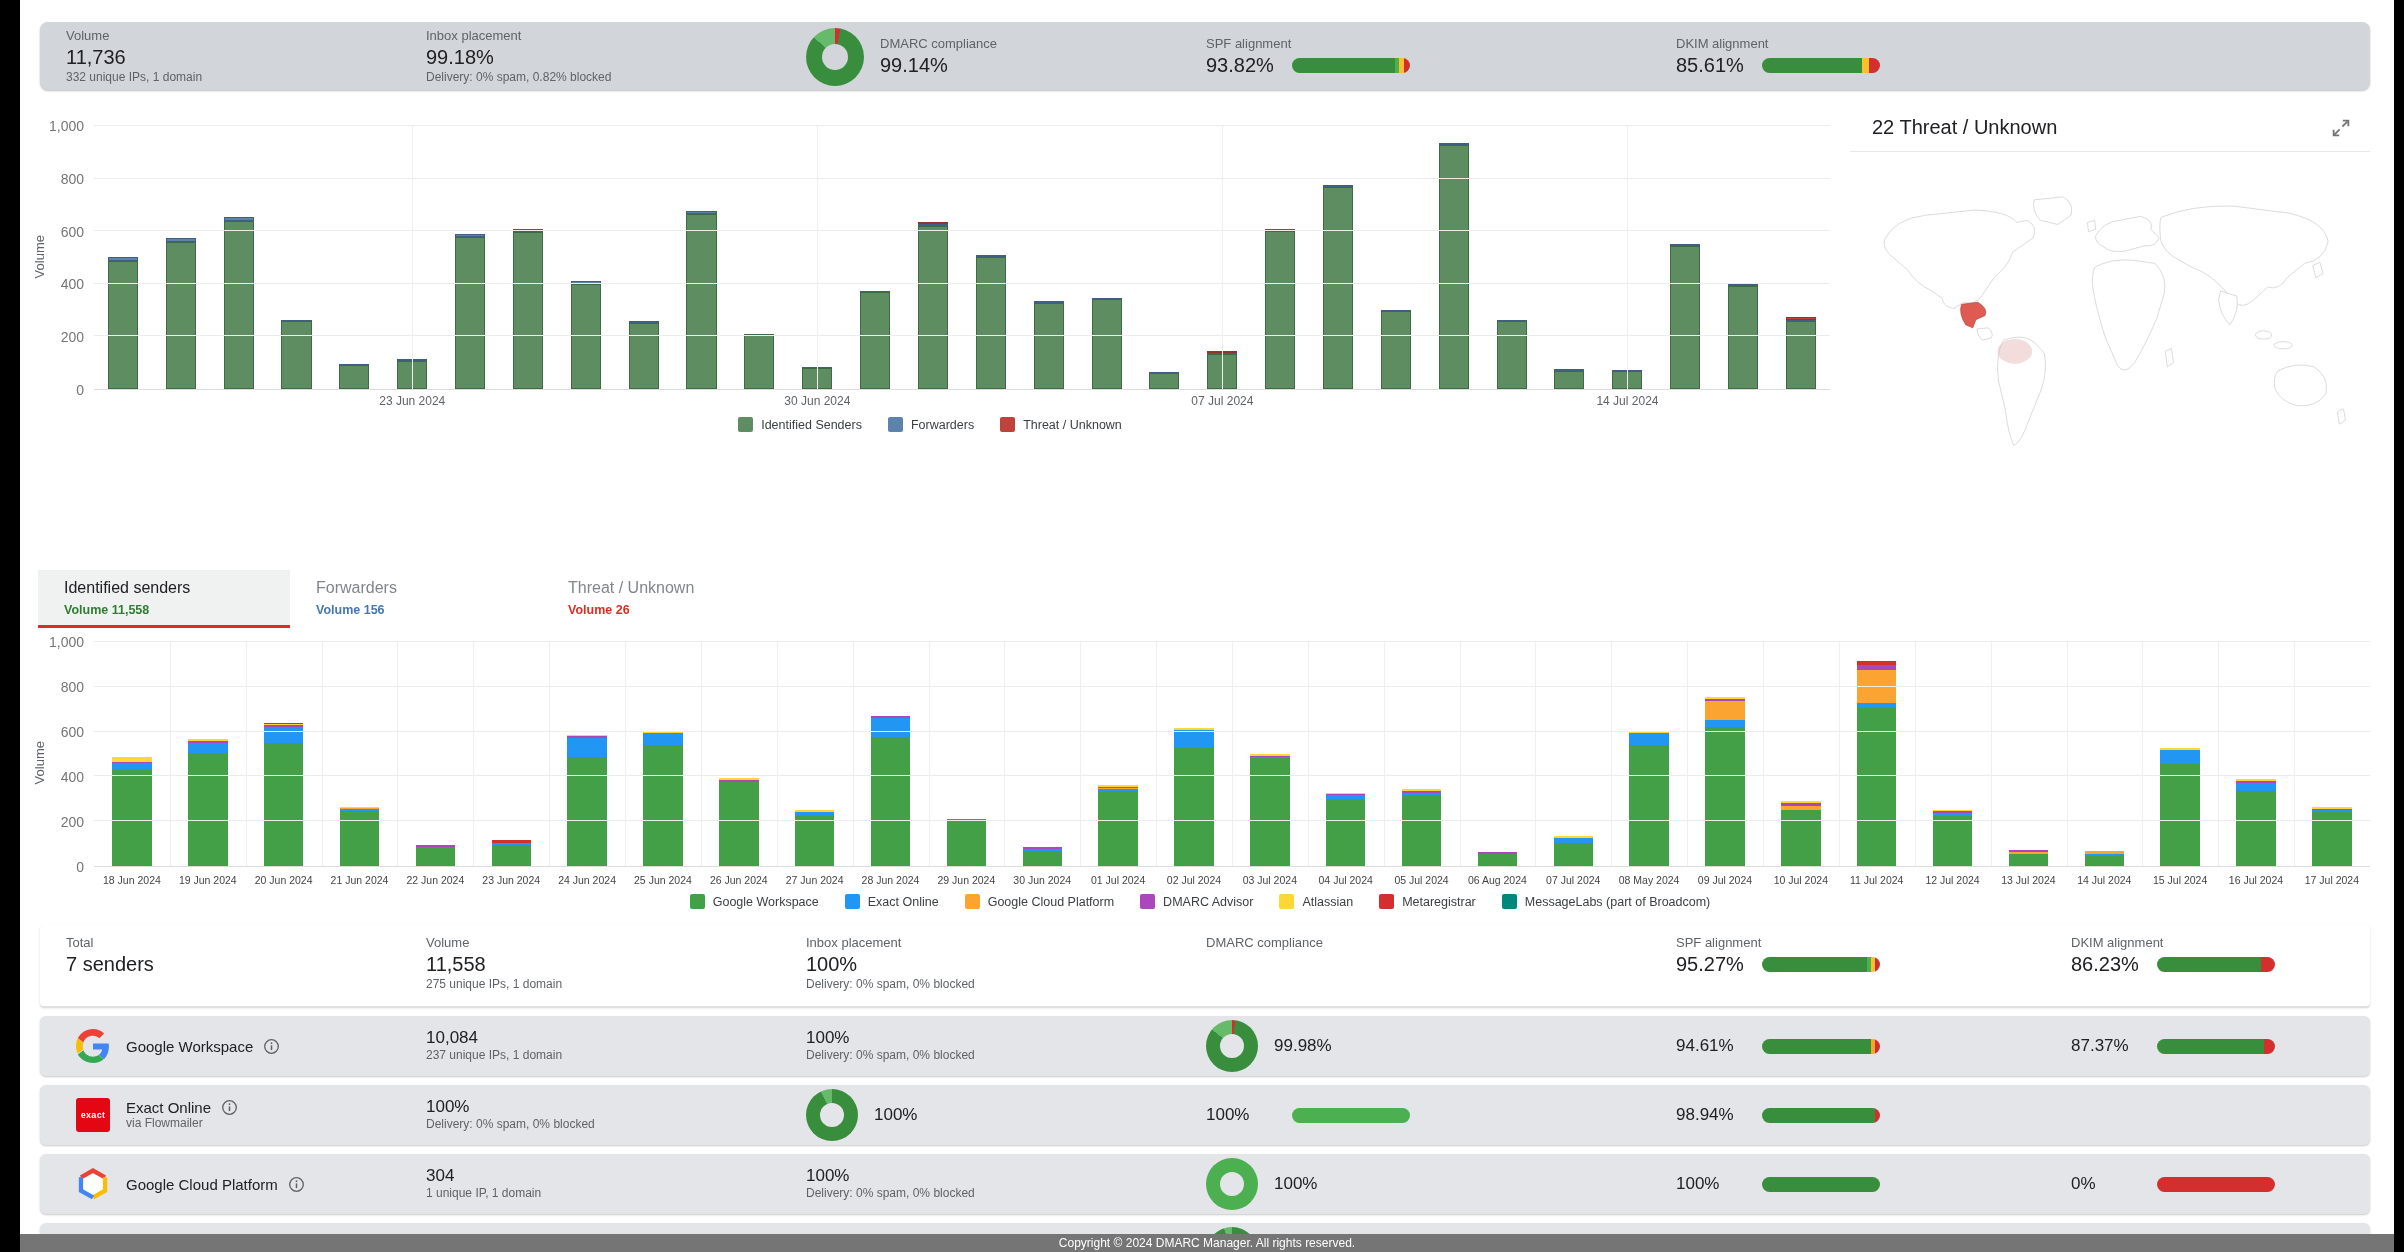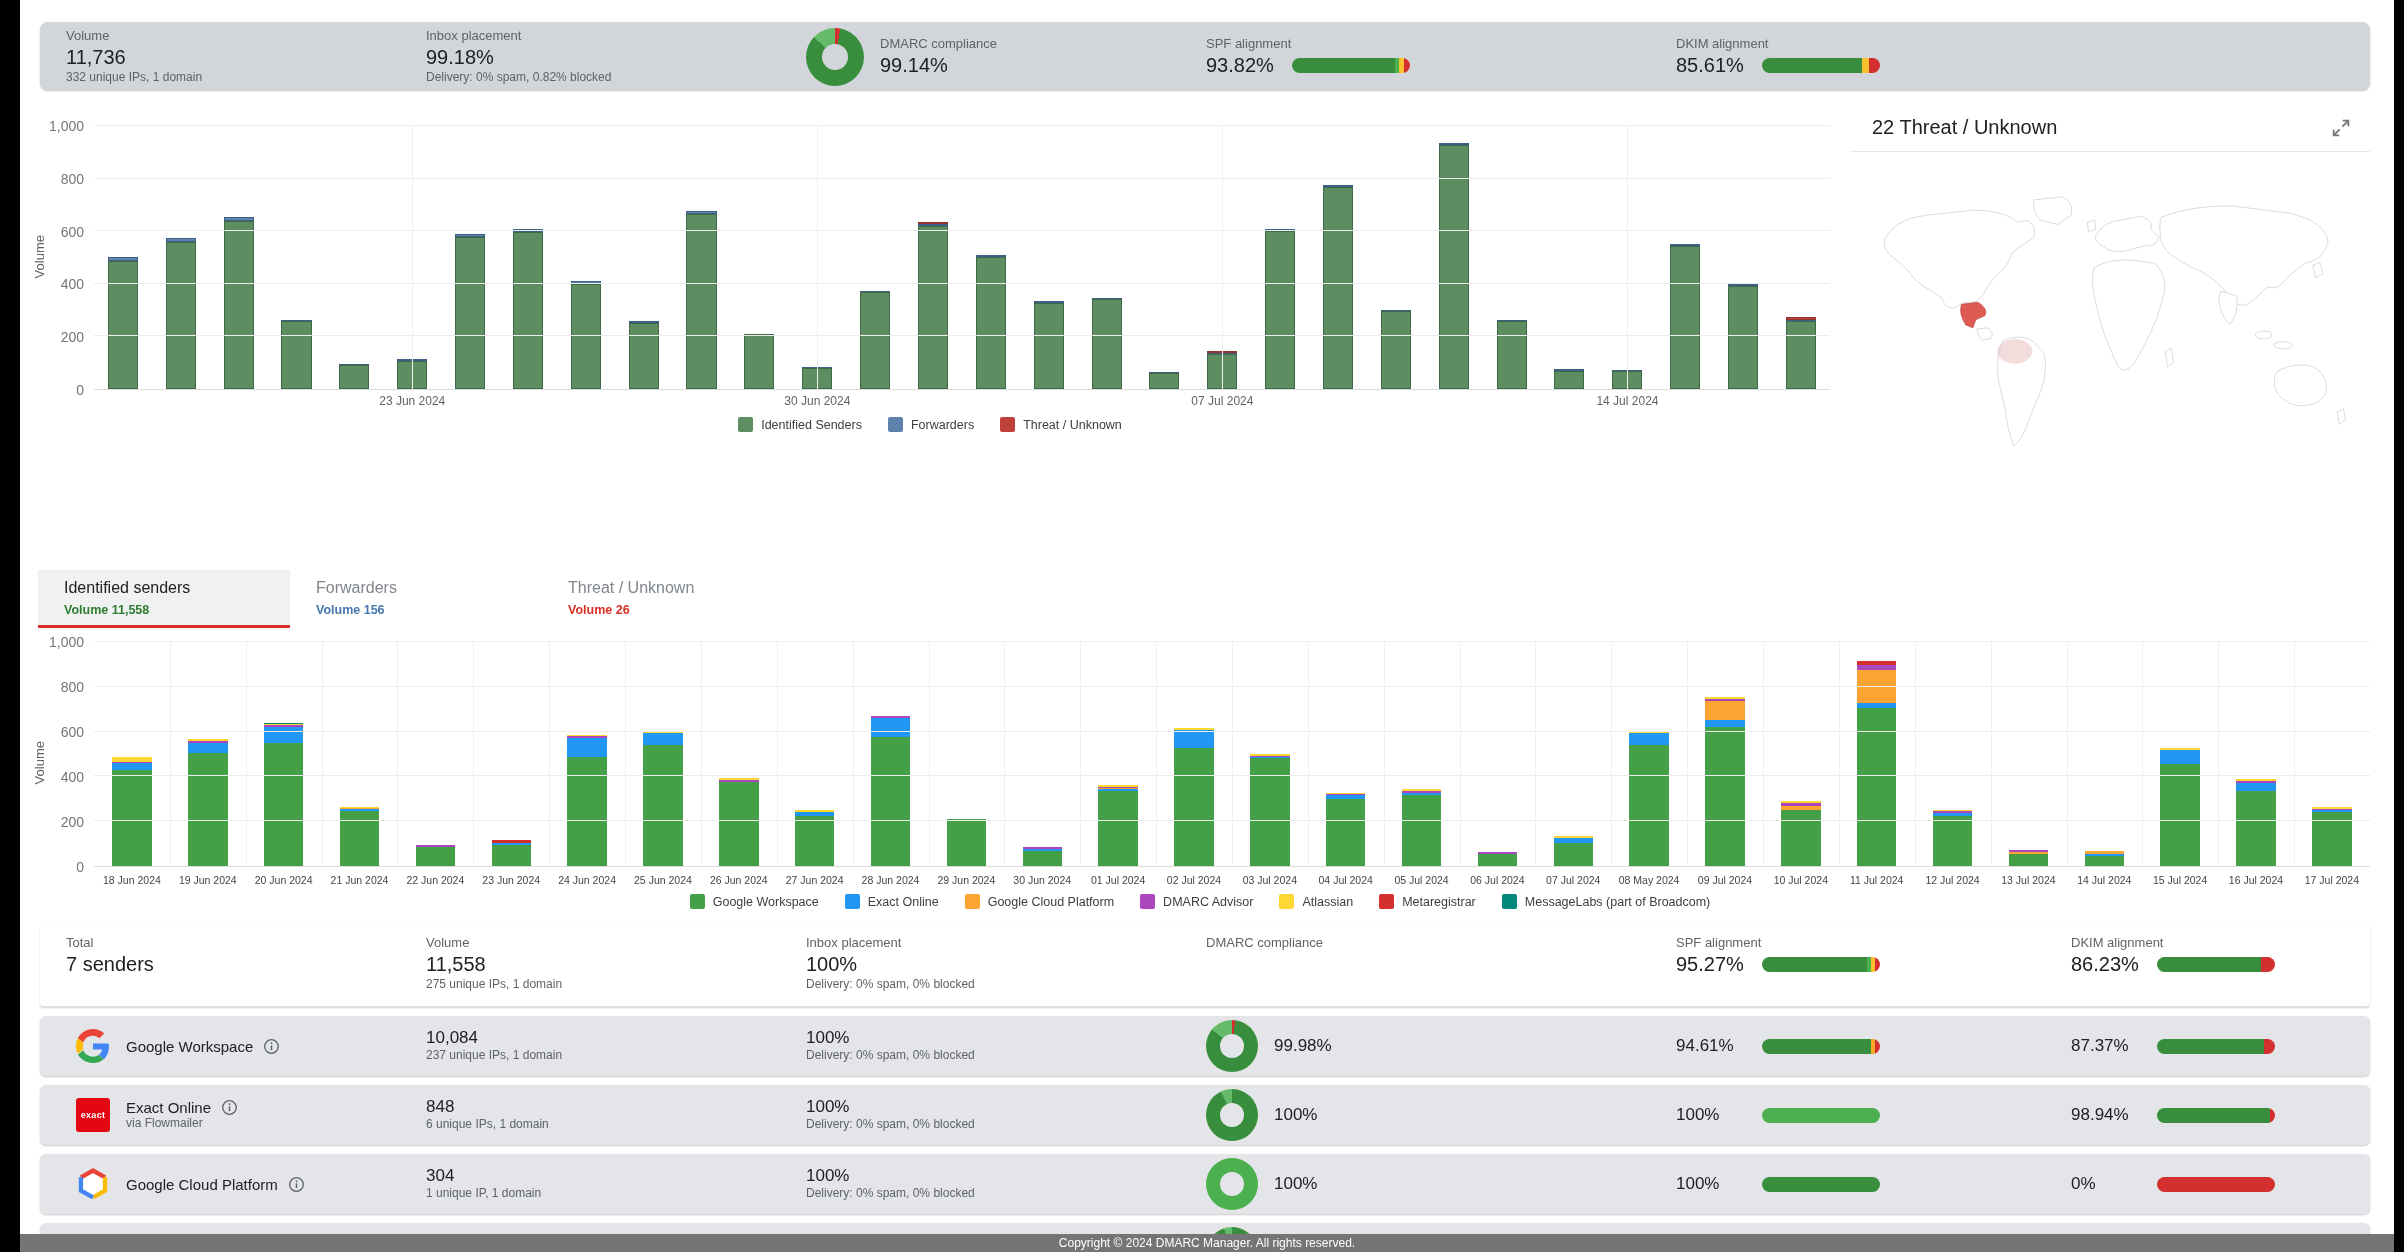--- a/index.html
+++ b/index.html
@@ -713,21 +713,21 @@
         <div class="xlab flex1">26 Jun 2024</div>
         <div class="xlab flex1">27 Jun 2024</div>
         <div class="xlab flex1">28 Jun 2024</div>
         <div class="xlab flex1">29 Jun 2024</div>
         <div class="xlab flex1">30 Jun 2024</div>
         <div class="xlab flex1">01 Jul 2024</div>
         <div class="xlab flex1">02 Jul 2024</div>
         <div class="xlab flex1">03 Jul 2024</div>
         <div class="xlab flex1">04 Jul 2024</div>
         <div class="xlab flex1">05 Jul 2024</div>
-        <div class="xlab flex1">06 Jul 2024</div>
+        <div class="xlab flex1">06 Aug 2024</div>
         <div class="xlab flex1">07 Jul 2024</div>
         <div class="xlab flex1">08 May 2024</div>
         <div class="xlab flex1">09 Jul 2024</div>
         <div class="xlab flex1">10 Jul 2024</div>
         <div class="xlab flex1">11 Jul 2024</div>
         <div class="xlab flex1">12 Jul 2024</div>
         <div class="xlab flex1">13 Jul 2024</div>
         <div class="xlab flex1">14 Jul 2024</div>
         <div class="xlab flex1">15 Jul 2024</div>
         <div class="xlab flex1">16 Jul 2024</div>
@@ -869,24 +869,20 @@
         <div class="nameline">
           <span class="r-name">Exact Online</span>
           <svg class="info" viewBox="0 0 18 18">
             <circle cx="9" cy="9" r="7.2" fill="none" stroke="#5f6368" stroke-width="1.4"></circle>
             <rect x="8.2" y="7.8" width="1.6" height="5" fill="#5f6368"></rect>
             <rect x="8.2" y="4.6" width="1.6" height="1.8" fill="#5f6368"></rect>
           </svg>
         </div>
         <div class="r-via sub">via Flowmailer</div>
       </div>
-    </div>
-    <div class="cell">
-      <div class="val r-volume">848</div>
-      <div class="sub r-volume-sub">6 unique IPs, 1 domain</div>
     </div>
     <div class="cell">
       <div class="val r-inbox">100%</div>
       <div class="sub r-inbox-sub">Delivery: 0% spam, 0% blocked</div>
     </div>
     <div class="cell donutflex">
       <div class="donut r-donut" style="background: conic-gradient(rgb(56, 142, 60) 0%, rgb(56, 142, 60) 93%, rgb(102, 187, 106) 93%, rgb(102, 187, 106) 100%);"></div>
       <div class="val r-dmarc">100%</div>
     </div>
     <div class="cell barrow">

